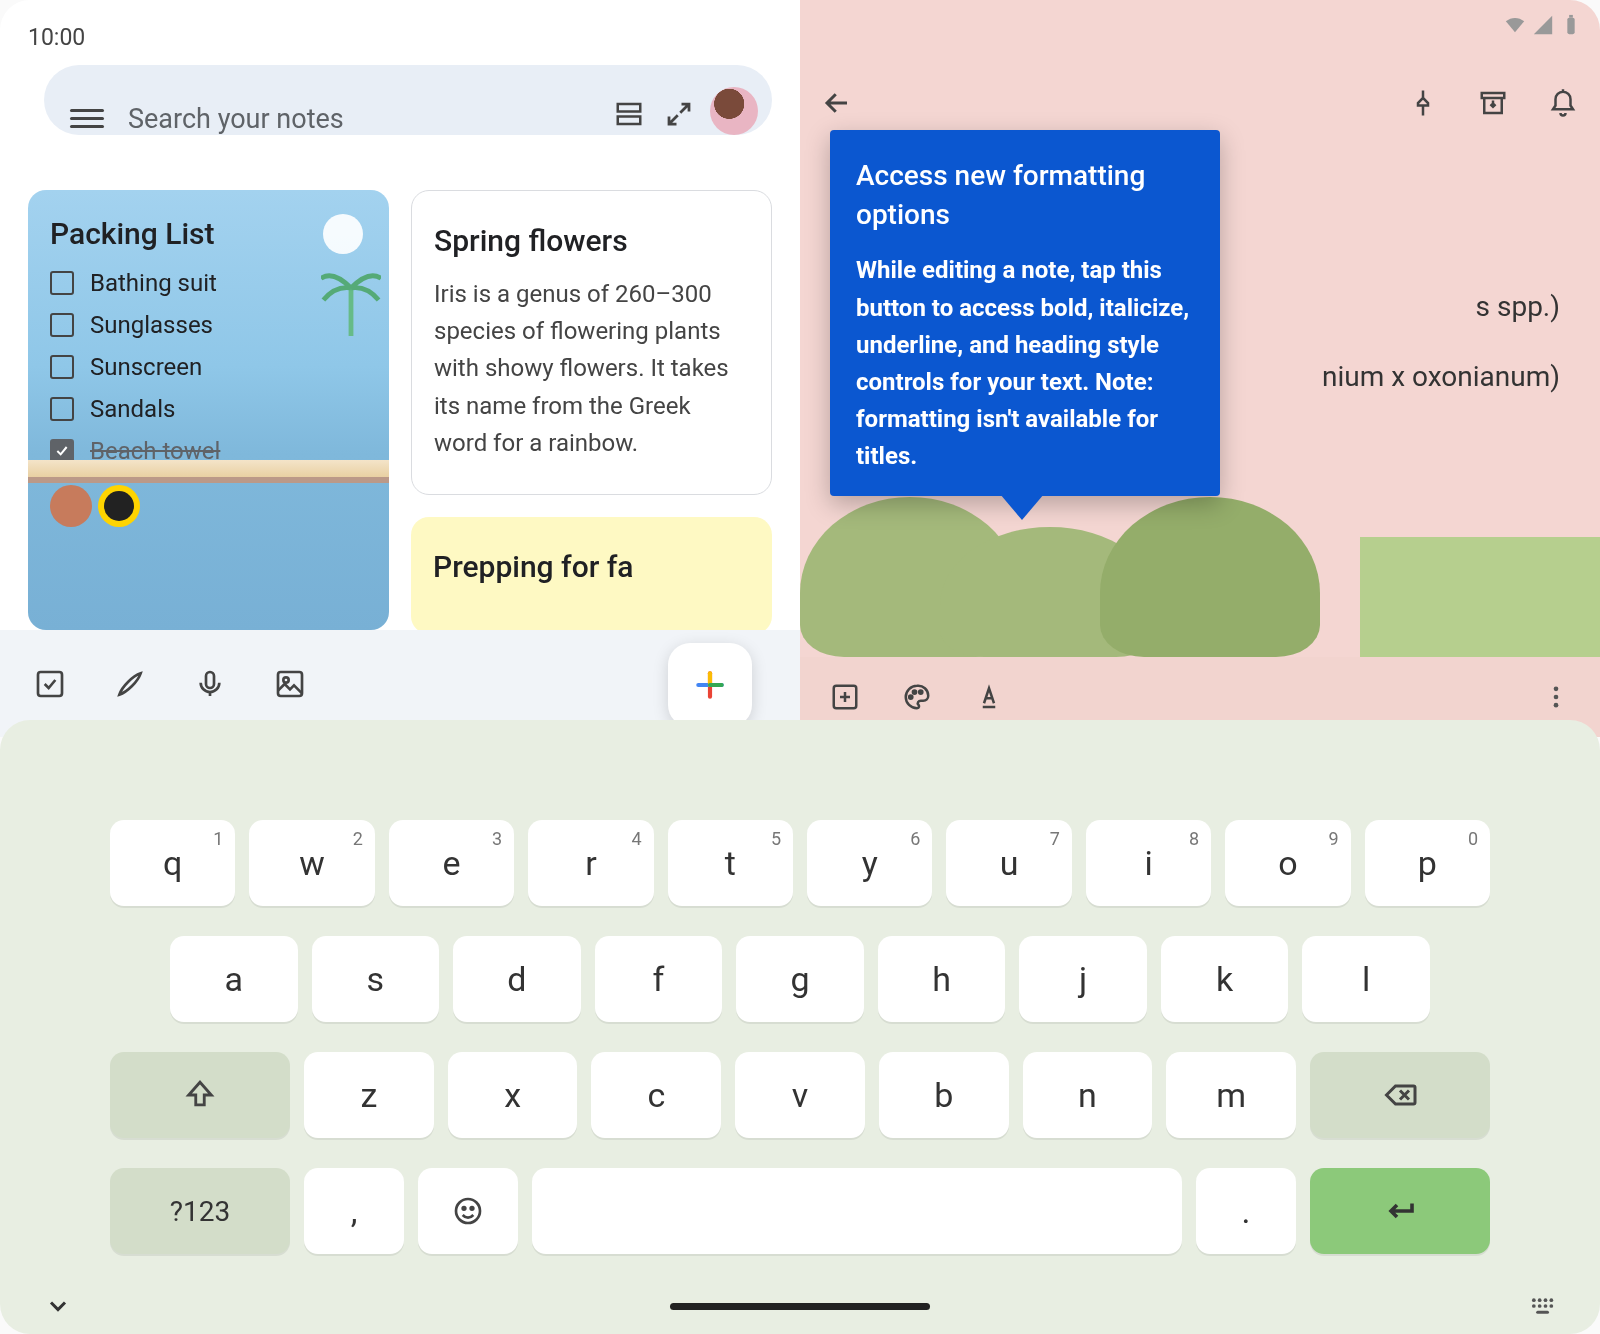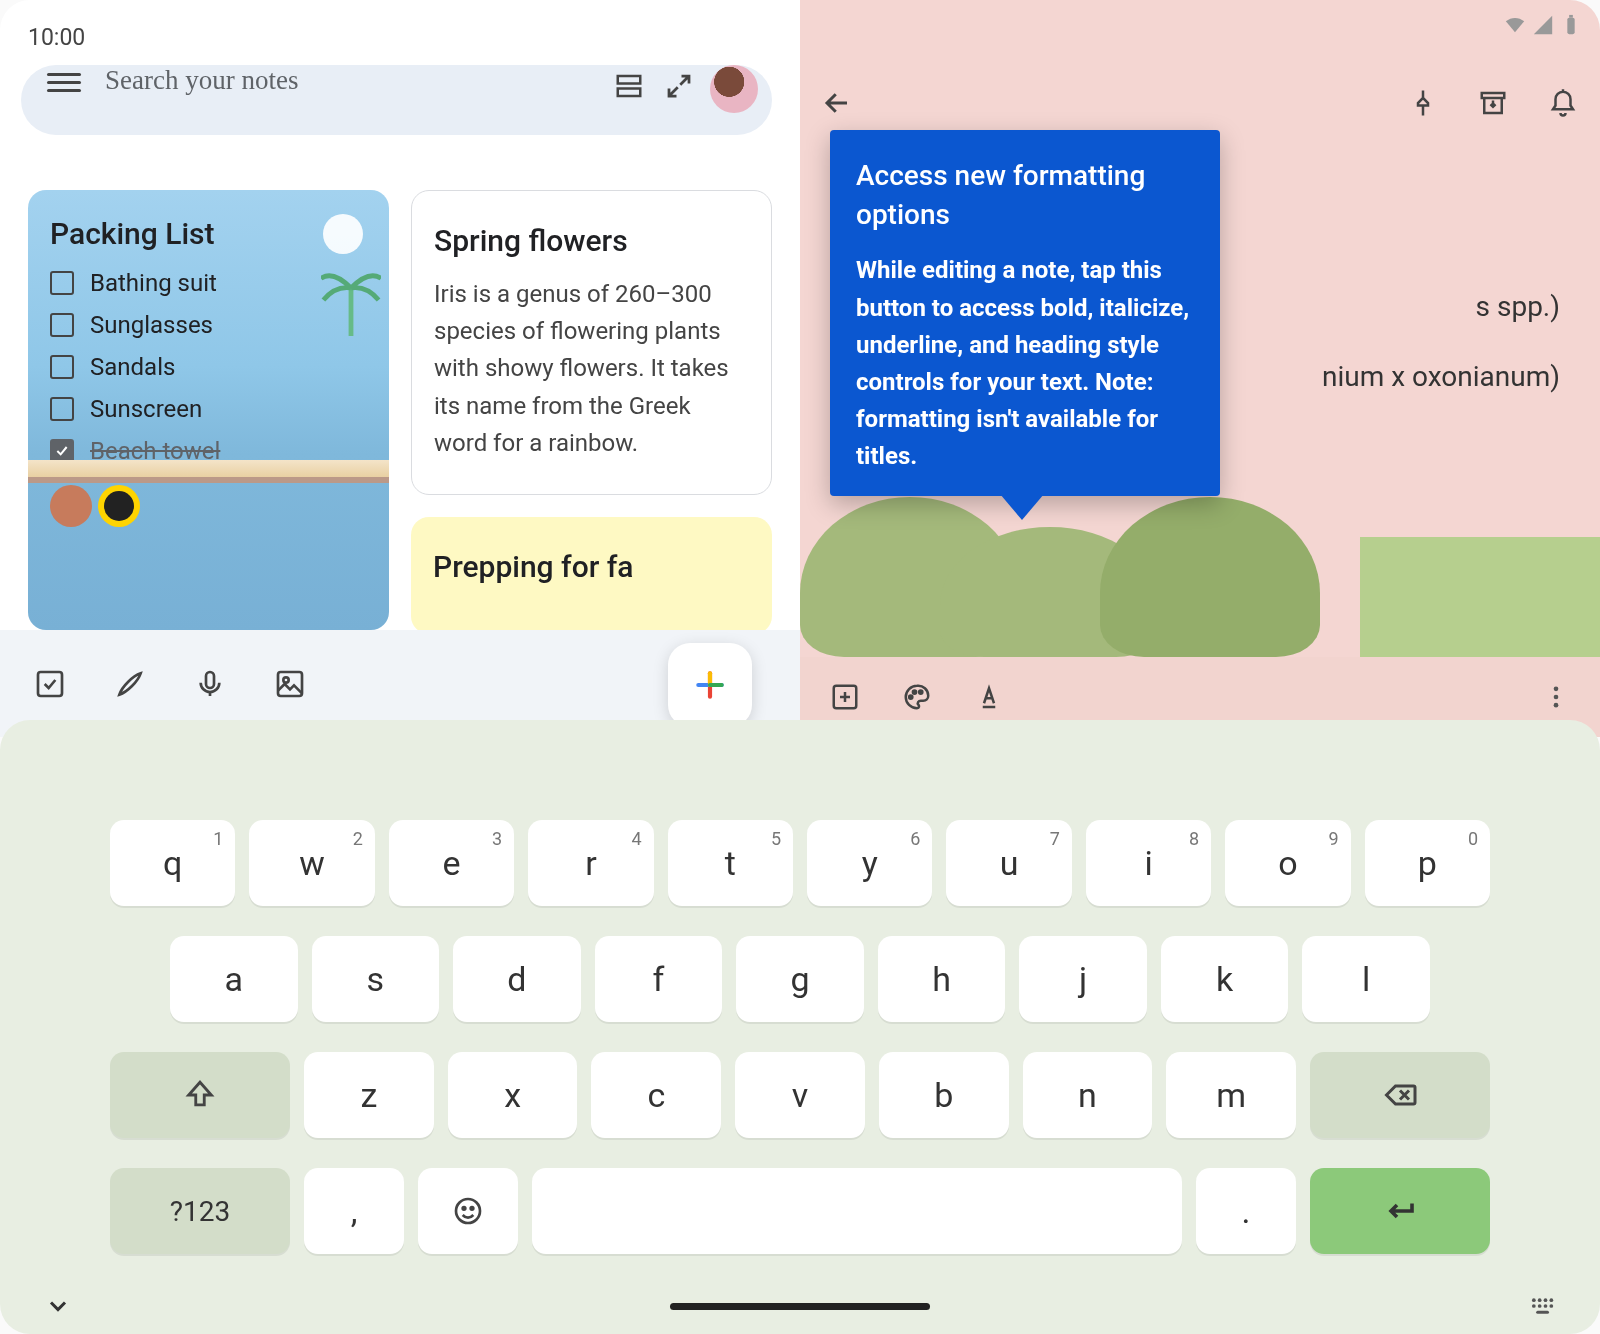--- a/index.html
+++ b/index.html
@@ -10,21 +10,21 @@
   .pane { flex:1; position:relative; overflow:hidden; }
   .pane-left { background:#fff; }
   .pane-right { background:#f4d6d2; }
 
   
   .status-left { position:absolute; top:24px; left:28px; font-size:23px; color:#444; }
   .status-right { position:absolute; top:14px; right:18px; display:flex; gap:6px; align-items:center; color:#888;}
   .status-right .ic { width:22px; height:22px; }
 
   
-  .searchbar { position:absolute; top:65px; left:21px; right:28px; height:70px; background:#e8eef6; border-radius:35px; display:flex; align-items:flex-start; padding:0 14px 0 26px;font-family:Liberation Serif, serif; }
+  .searchbar { position:absolute; top:65px; left:44px; right:28px; height:70px; background:#e8eef6; border-radius:35px; display:flex; align-items:flex-end; padding:0 14px 0 26px; }
   .searchbar .menu { width:34px; height:34px; display:flex; flex-direction:column; justify-content:center; gap:5px; }
   .searchbar .menu span{ display:block; height:3px; background:#444; border-radius:2px;}
   .searchbar .placeholder { flex:1; margin-left:24px; font-size:27px; color:#5f6368;}
   .searchbar .ic-btn { width:42px; height:42px; display:flex;align-items:center;justify-content:center; color:#444; margin-left:8px; }
   .avatar { width:48px; height:48px; border-radius:50%; background:radial-gradient(circle at 40% 35%, #7a4a3a 35%, #e9b5c3 36%); margin-left:10px;}
 
   
   .cards { position:absolute; top:190px; left:28px; right:28px; bottom:0; display:flex; gap:22px;}
   .col { flex:1; display:flex; flex-direction:column; gap:22px;}
   .card { border-radius:18px; padding:32px 22px; border:1px solid #dadce0; background:#fff; }
@@ -141,25 +141,25 @@
               <div class="checkrow">
                 <span class="chk"></span>
                 <span class="txt">Bathing suit</span>
               </div>
               <div class="checkrow">
                 <span class="chk"></span>
                 <span class="txt">Sunglasses</span>
               </div>
               <div class="checkrow">
                 <span class="chk"></span>
-                <span class="txt">Sandals</span>
+                <span class="txt">Sunscreen</span>
               </div>
               <div class="checkrow">
                 <span class="chk"></span>
-                <span class="txt">Sunscreen</span>
+                <span class="txt">Sandals</span>
               </div>
               <div class="checkrow done">
                 <span class="chk checked">
                   <svg width="16" height="16" viewBox="0 0 24 24" fill="none" stroke="#fff" stroke-width="3">
                     <path d="M5 12l5 5 9-11"></path>
                   </svg>
                 </span>
                 <span class="txt">Beach towel</span>
               </div>
             </div>

